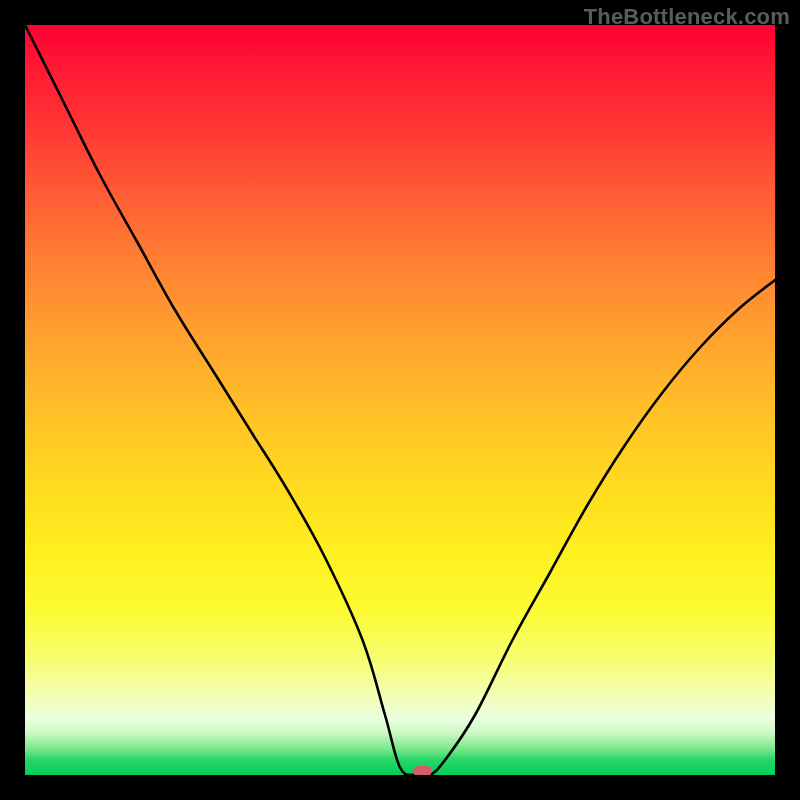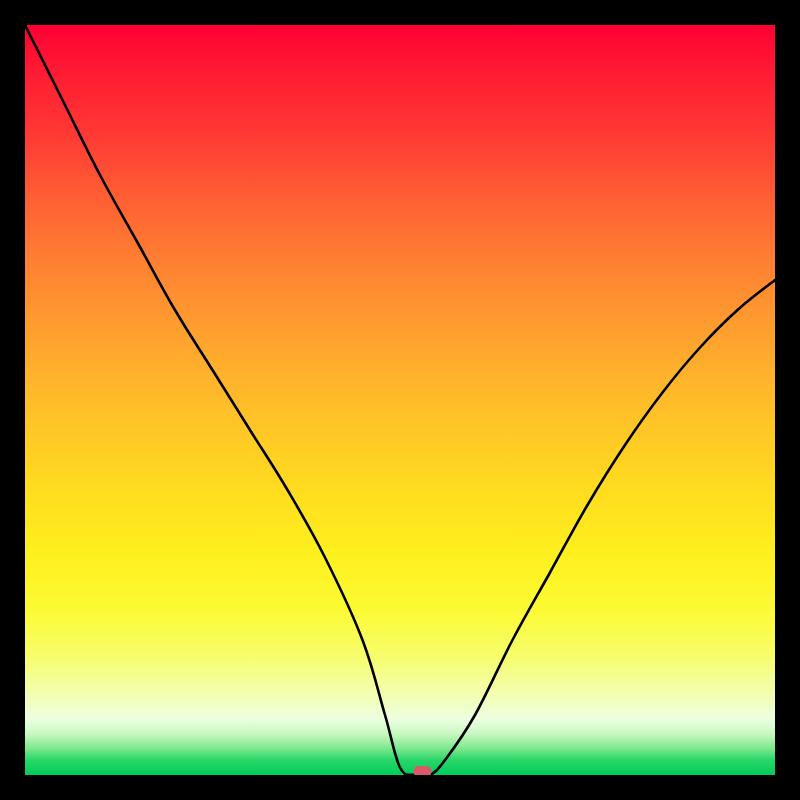--- a/index.html
+++ b/index.html
@@ -75,20 +75,21 @@
   .marker {
     fill: #d7596a;
     stroke: none;
   }
 </style>
 </head>
 <body>
 
 <div class="frame">
 
+  <div class="watermark">TheBottleneck.com</div>
 
   <div class="plot-area">
     <div class="gradient"></div>
 
     <svg class="curve-svg" viewBox="0 0 750 750" preserveAspectRatio="none">
       <path id="curve-path" class="curve-path" d="M 0.00 0.00 C 6.75 13.50, 24.00 48.00, 37.50 75.00 C 51.00 102.00, 61.50 124.35, 75.00 150.00 C 88.50 175.65, 99.00 193.20, 112.50 217.50 C 126.00 241.80, 136.50 262.05, 150.00 285.00 C 163.50 307.95, 174.00 323.40, 187.50 345.00 C 201.00 366.60, 211.50 383.40, 225.00 405.00 C 238.50 426.60, 249.00 442.05, 262.50 465.00 C 276.00 487.95, 286.50 505.50, 300.00 532.50 C 313.50 559.50, 326.70 586.65, 337.50 615.00 C 348.30 643.35, 353.25 667.05, 360.00 690.00 C 366.75 712.95, 369.60 731.70, 375.00 742.50 C 380.40 753.30, 384.60 748.65, 390.00 750.00 C 395.40 751.35, 399.60 752.70, 405.00 750.00 C 410.40 747.30, 411.90 745.80, 420.00 735.00 C 428.10 724.20, 437.85 711.60, 450.00 690.00 C 462.15 668.40, 474.00 640.65, 487.50 615.00 C 501.00 589.35, 511.50 571.80, 525.00 547.50 C 538.50 523.20, 549.00 502.95, 562.50 480.00 C 576.00 457.05, 586.50 440.25, 600.00 420.00 C 613.50 399.75, 624.00 385.05, 637.50 367.50 C 651.00 349.95, 661.50 337.35, 675.00 322.50 C 688.50 307.65, 699.00 297.15, 712.50 285.00 C 726.00 272.85, 743.25 260.40, 750.00 255.00"></path>
       <rect id="marker-rect" class="marker" rx="5" ry="5" x="388.50" y="741.00" width="18" height="11"></rect>
     </svg>
   </div>
 

